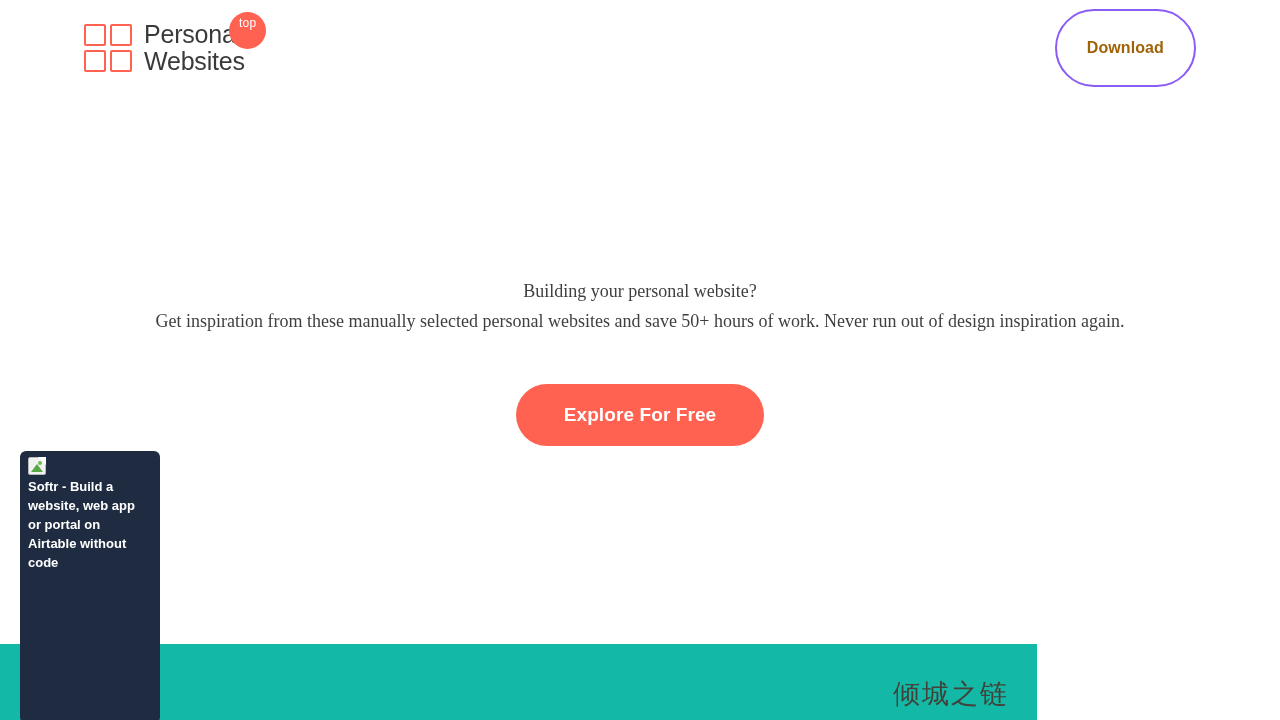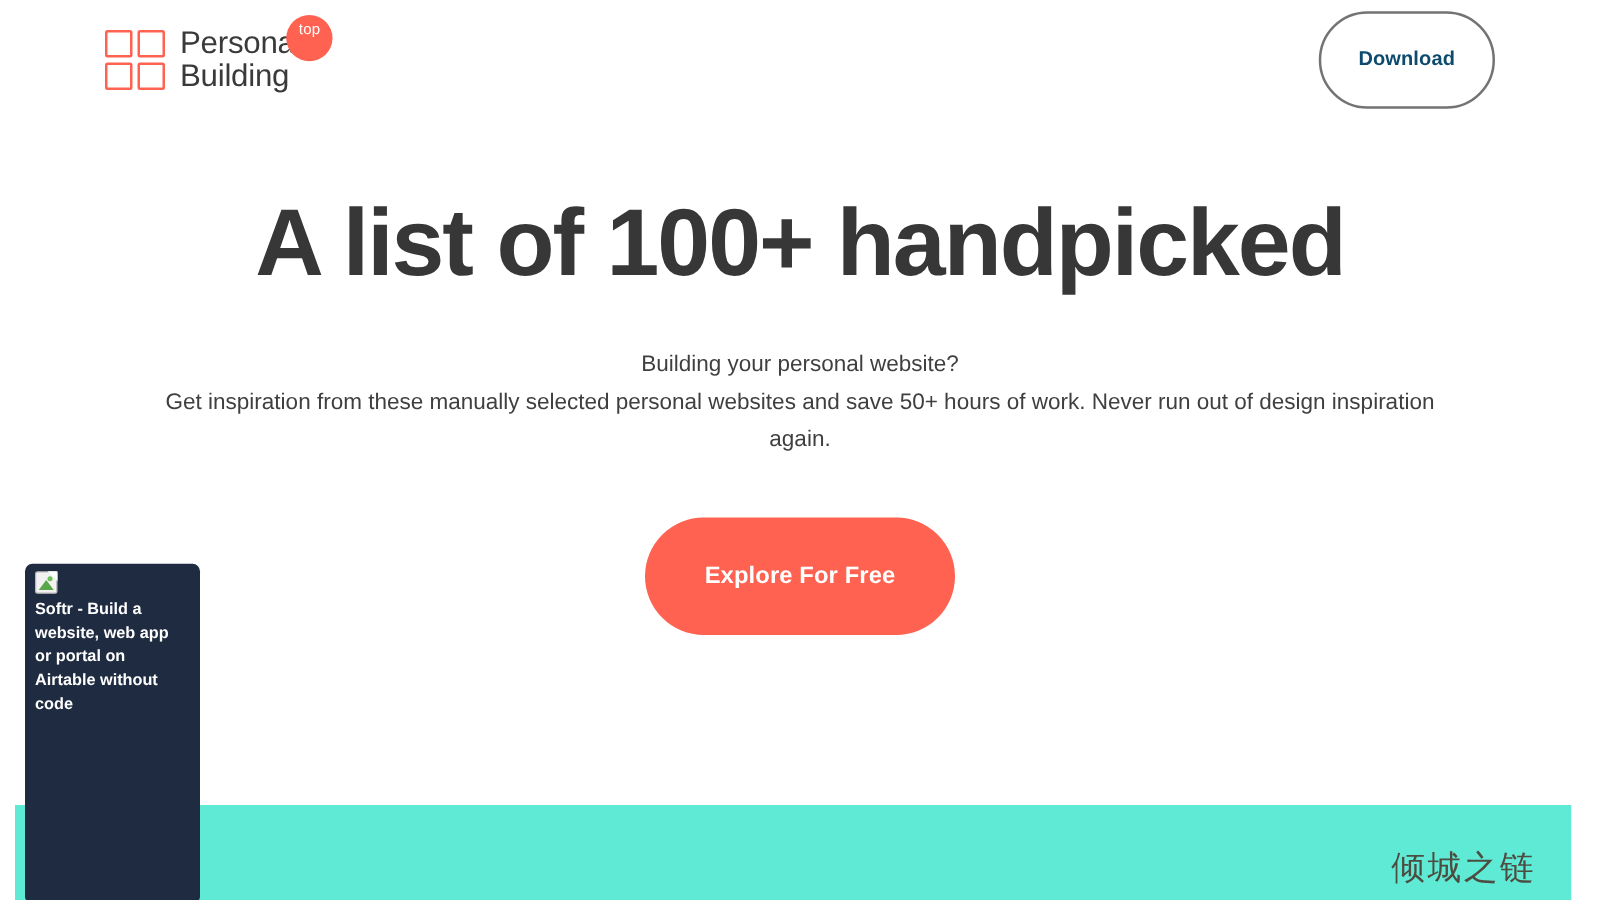--- a/index.html
+++ b/index.html
@@ -83,22 +83,22 @@
     color: #ffffff;
     font-size: 12px;
     font-weight: 500;
     line-height: 1;
     padding: 5px 10px 20px;
     border-radius: 999px;
     letter-spacing: 0.2px;
   }
 
   .download-btn {
-    border: 2px solid #737373;
-    color: #0c4a6e;
+    border: 2px solid #8b5cf6;
+    color: #a16207;
     background: transparent;
     font-family: inherit;
     font-size: 16px;
     font-weight: 700;
     padding: 28px 30px;
     border-radius: 999px;
     cursor: pointer;
     white-space: nowrap;
     letter-spacing: 0.1px;
   }
@@ -122,50 +122,51 @@
     letter-spacing: -1.6px;
   }
 
   .hero-sub {
     margin: 36px auto 0;
     max-width: 1060px;
     font-size: 18px;
     line-height: 30px;
     color: #3f3f3f;
     font-weight: 400;
+    font-family: Liberation Serif, serif;
   }
 
   .cta-wrap {
     margin-top: 48px;
     display: flex;
     justify-content: center;
   }
 
   .cta-btn {
     background: #ff6250;
     color: #ffffff;
     border: none;
     font-family: inherit;
     font-size: 19px;
     font-weight: 700;
     letter-spacing: 0.1px;
-    padding: 36px 48px;
+    padding: 20px 48px;
     border-radius: 999px;
     cursor: pointer;
     white-space: nowrap;
   }
 
   
   .bottom-band {
     position: absolute;
-    left: 12px;
+    left: 0;
     top: 644px;
-    width: 1245px;
+    width: 1037px;
     height: 76px;
-    background: #5eead4;
+    background: #14b8a6;
   }
 
   .watermark {
     position: absolute;
     right: 28px;
     bottom: 8px;
     font-size: 27px;
     font-weight: 400;
     color: #4a2a22;
     opacity: 0.82;
@@ -248,31 +249,31 @@
 
     <a class="brand" href="#">
       <span class="brand-mark">
         <i></i>
         <i></i>
         <i></i>
         <i></i>
       </span>
       <span class="brand-words">
         <span>Personal</span>
-        <span>Building</span>
+        <span>Websites</span>
       </span>
       <span class="top-badge">top</span>
     </a>
 
     <button class="download-btn">Download</button>
   </div>
 
   <div class="hero">
     <h1>
-      <span>A list of 100+ handpicked</span><br>
+      <br>
     </h1>
 
     <p class="hero-sub">
       <span>Building your personal website?</span><br>
       <span>Get inspiration from these manually selected personal websites and save 50+ hours of work. Never run out of</span>
       <span>design inspiration again.</span>
     </p>
 
     <div class="cta-wrap">
       <button class="cta-btn">Explore For Free</button>

